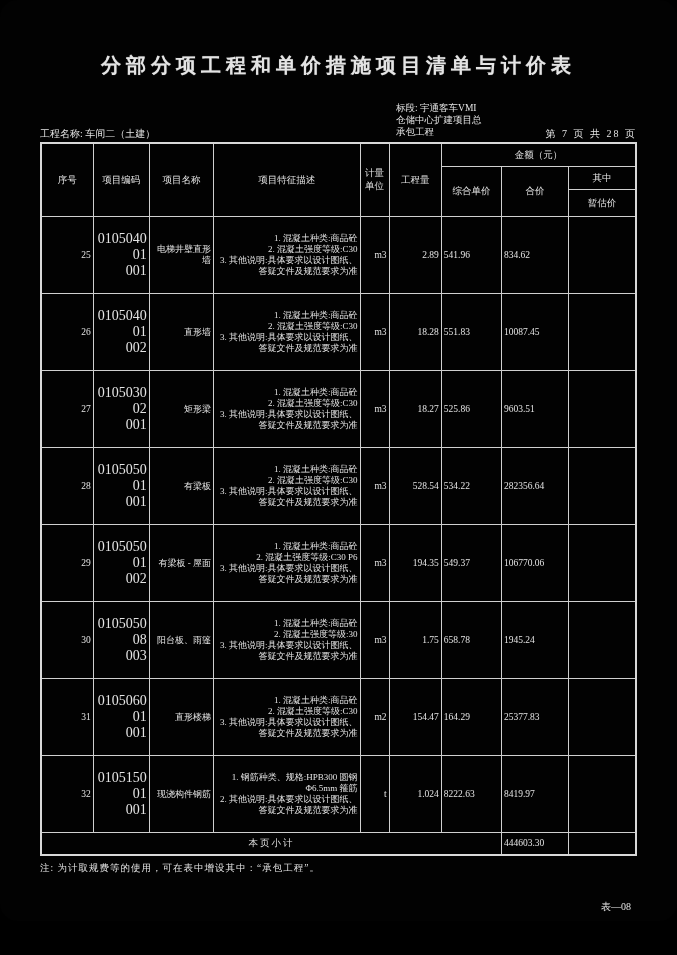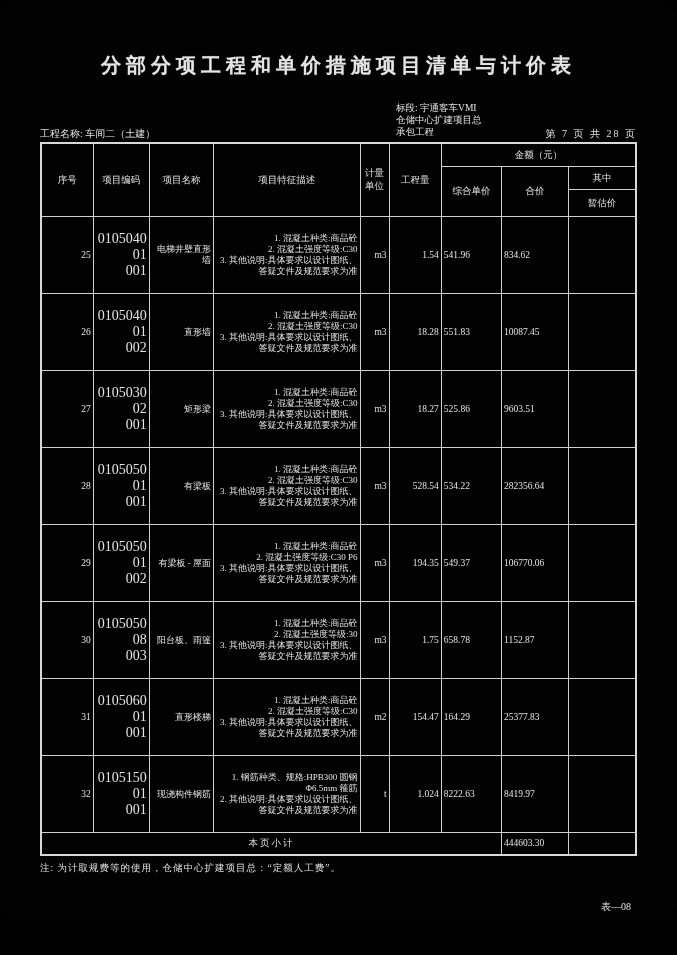--- a/index.html
+++ b/index.html
@@ -119,21 +119,21 @@
     <tbody id="table-body">
         <tr>
           <td class="c-center">25</td>
           <td class="c-left code">010504001
 001</td>
           <td class="c-left namecell">电梯井壁直形墙</td>
           <td class="c-left feat">1. 混凝土种类:商品砼
 2. 混凝土强度等级:C30
 3. 其他说明:具体要求以设计图纸、答疑文件及规范要求为准</td>
           <td class="c-center">m3</td>
-          <td class="c-center">1.54</td>
+          <td class="c-center">2.89</td>
           <td class="c-right">541.96</td>
           <td class="c-right">834.62</td>
           <td class="c-center"></td>
         </tr>
         <tr>
           <td class="c-center">26</td>
           <td class="c-left code">010504001
 002</td>
           <td class="c-left namecell">直形墙</td>
           <td class="c-left feat">1. 混凝土种类:商品砼
@@ -191,21 +191,21 @@
           <td class="c-center">30</td>
           <td class="c-left code">010505008
 003</td>
           <td class="c-left namecell">阳台板、雨篷</td>
           <td class="c-left feat">1. 混凝土种类:商品砼
 2. 混凝土强度等级:30
 3. 其他说明:具体要求以设计图纸、答疑文件及规范要求为准</td>
           <td class="c-center">m3</td>
           <td class="c-center">1.75</td>
           <td class="c-right">658.78</td>
-          <td class="c-right">1152.87</td>
+          <td class="c-right">1945.24</td>
           <td class="c-center"></td>
         </tr>
         <tr>
           <td class="c-center">31</td>
           <td class="c-left code">010506001
 001</td>
           <td class="c-left namecell">直形楼梯</td>
           <td class="c-left feat">1. 混凝土种类:商品砼
 2. 混凝土强度等级:C30
 3. 其他说明:具体要求以设计图纸、答疑文件及规范要求为准</td>
@@ -231,16 +231,16 @@
       </tbody>
     <tfoot>
       <tr>
         <td colspan="7" class="subtotal-label">本页小计</td>
         <td class="c-right">444603.30</td>
         <td></td>
       </tr>
     </tfoot>
   </table>
 
-  <div class="note">注: 为计取规费等的使用，仓储中心扩建项目总：“定额人工费”。</div>
+  <div class="note">注: 为计取规费等的使用，可在表中增设其中：“承包工程”。</div>
   <div class="form-code">表—08</div>
 
 </div>
 
 </body></html>

